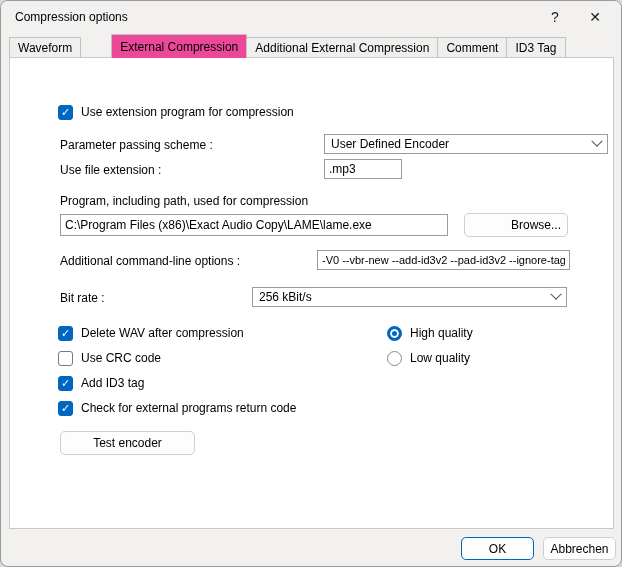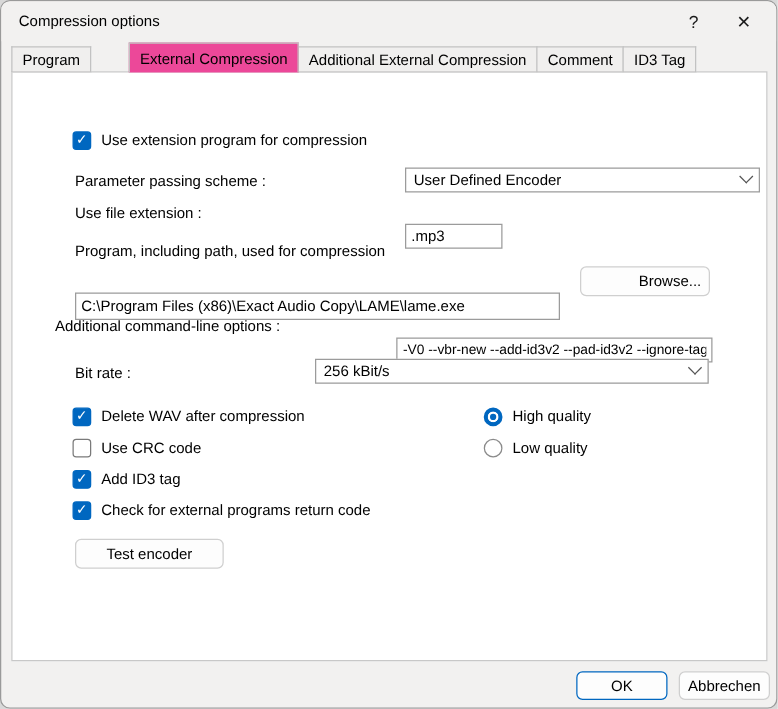--- a/index.html
+++ b/index.html
@@ -26,21 +26,21 @@
       align-items:center;justify-content:center;flex:0 0 auto;}
   .cb .mark{visibility:hidden;color:#fff;font-size:11px;line-height:11px;}
   .cb.checked{background:#0067c0;border-color:#0067c0;}
   .cb.checked .mark{visibility:visible;}
   .check-row .txt,.radio-row .txt{margin-left:8px;white-space:nowrap;}
   
   .radio{width:15px;height:15px;border:1px solid #8a8a8a;border-radius:50%;background:#fff;flex:0 0 auto;}
   .radio.checked{border:3px solid #0067c0;background:#0067c0;box-shadow:inset 0 0 0 2px #fff;}
   
   .field{position:absolute;border:1px solid #9b9b9b;background:#fff;font-family:"Liberation Sans",sans-serif;
-         font-size:12px;padding:0 4px;color:#000;margin-top:20px;}
+         font-size:12px;padding:0 4px;color:#000;}
   input.field{outline:none;}
   .dropdown{position:absolute;border:1px solid #9b9b9b;background:#fff;display:flex;align-items:center;
             padding:0 6px;cursor:default;}
   .dropdown .dd-value{flex:1;white-space:nowrap;overflow:hidden;}
   .chev{width:8px;height:8px;border-right:1.4px solid #555;border-bottom:1.4px solid #555;
         transform:rotate(45deg) translate(-2px,-2px);flex:0 0 auto;}
   
   .btn{position:absolute;border:1px solid #cfcfcf;background:#fdfdfd;border-radius:5px;
        font-family:"Liberation Sans",sans-serif;font-size:12px;color:#000;cursor:default;}
   .btn.default{border:1px solid #0067c0;}
@@ -52,21 +52,21 @@
 
   <div class="titlebar">
     <span class="title">Compression options</span>
     <div class="tb-btns">
       <button class="tb-btn"><span>?</span></button>
       <button class="tb-btn"><span>✕</span></button>
     </div>
   </div>
 
   <div class="tabs">
-    <div class="tab">Program</div>
+    <div class="tab">Waveform</div>
     <div class="tab active">External Compression</div>
     <div class="tab">Additional External Compression</div>
     <div class="tab">Comment</div>
     <div class="tab">ID3 Tag</div>
   </div>
 
   <div class="page">
 
     <div class="check-row" style="left:48px;top:46px;">
       <span class="cb checked">
@@ -81,21 +81,21 @@
       <span class="chev"></span>
     </div>
 
     <span class="lbl" style="left:50px;top:105px;">Use file extension :</span>
     <input class="field" style="left: 314px; top: 101px; width: 78px; height: 20px;" value=".mp3">
 
     <span class="lbl" style="left:50px;top:136px;">Program, including path, used for compression</span>
     <input class="field" style="left: 50px; top: 156px; width: 388px; height: 22px;" value="C:\Program Files (x86)\Exact Audio Copy\LAME\lame.exe">
     <button class="btn" style="left:454px;top:155px;width:104px;height:24px;text-align:right;">Browse...</button>
 
-    <span class="lbl" style="left:34px;top:196px;">Additional command-line options :</span>
+    <span class="lbl" style="left:50px;top:196px;">Additional command-line options :</span>
     <input class="field" style="left: 307px; top: 192px; width: 253px; height: 20px; font-size: 11px;" value="-V0 --vbr-new --add-id3v2 --pad-id3v2 --ignore-tag-">
 
     <span class="lbl" style="left:50px;top:233px;">Bit rate :</span>
     <div class="dropdown" style="left:242px;top:229px;width:315px;height:20px;">
       <span class="dd-value">256 kBit/s</span>
       <span class="chev"></span>
     </div>
 
     <div class="check-row" style="left:48px;top:267px;">
       <span class="cb checked">
@@ -124,19 +124,19 @@
 
     <div class="radio-row" style="left:377px;top:267px;">
       <span class="radio checked"></span>
       <span class="txt">High quality</span>
     </div>
     <div class="radio-row" style="left:377px;top:292px;">
       <span class="radio"></span>
       <span class="txt">Low quality</span>
     </div>
 
-    <button class="btn" style="left:50px;top:373px;width:119px;height:24px;">Test encoder</button>
+    <button class="btn" style="left:50px;top:373px;width:135px;height:24px;">Test encoder</button>
   </div>
 
   <button class="btn default" style="left:460px;top:536px;width:73px;height:23px;">OK</button>
   <button class="btn" style="left:542px;top:536px;width:73px;height:23px;">Abbrechen</button>
 
 </div>
 
 </body></html>

